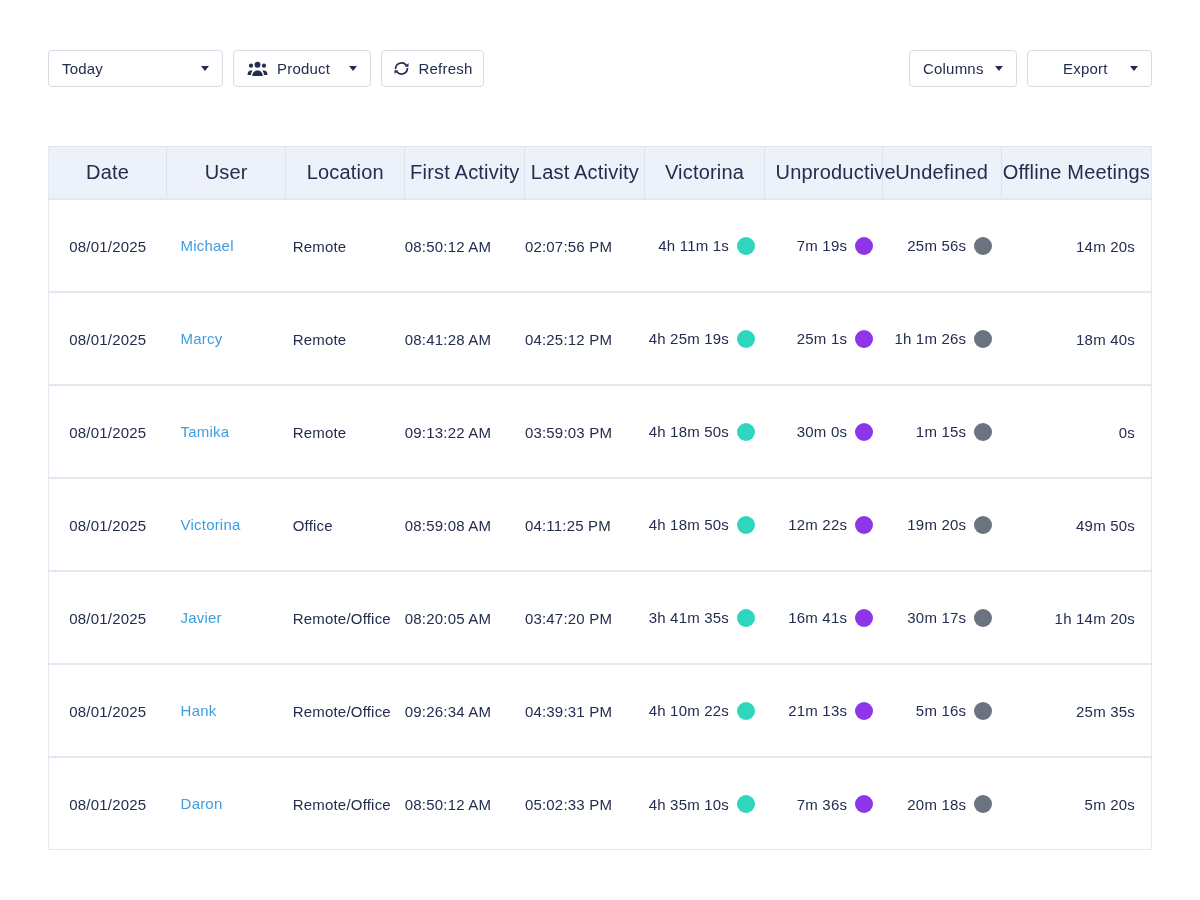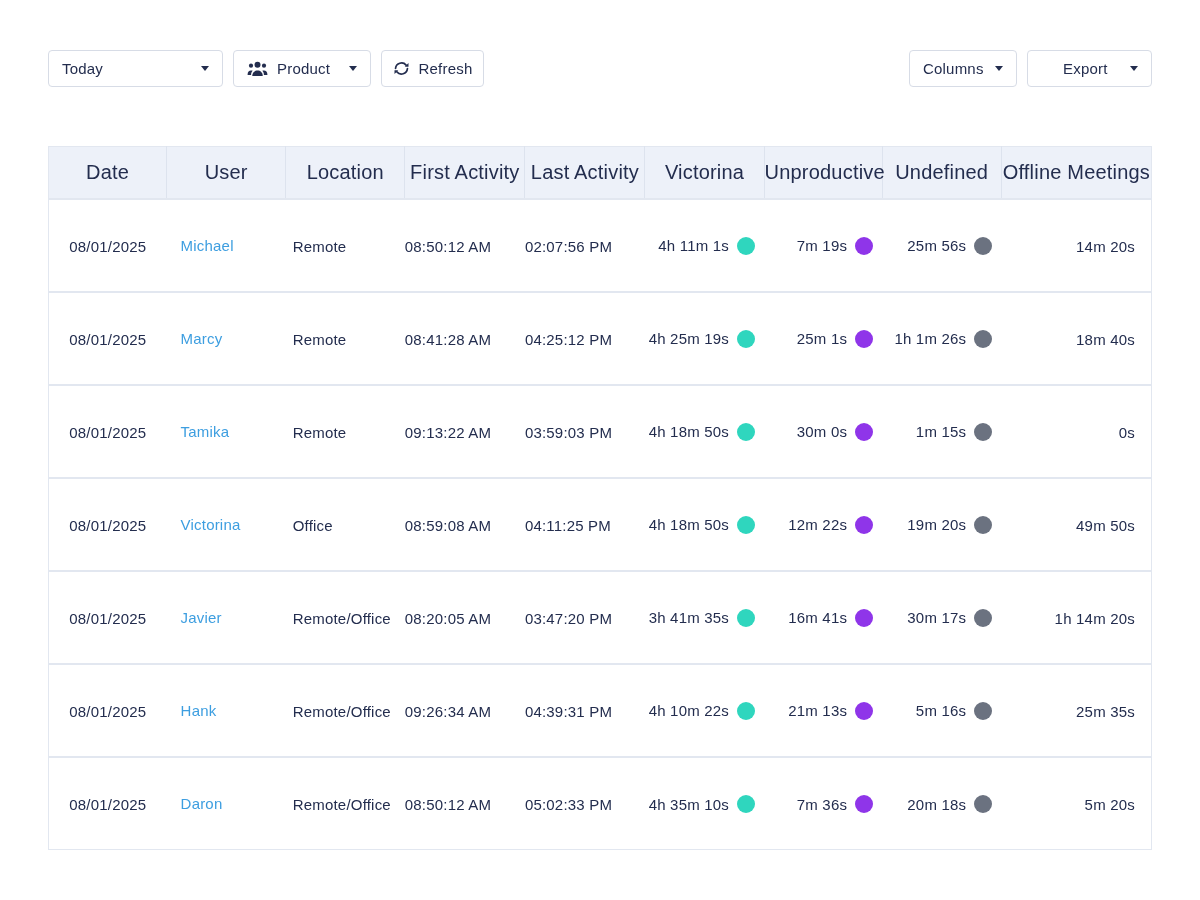--- a/index.html
+++ b/index.html
@@ -52,21 +52,21 @@
   table.grid{
     width:1104px;table-layout:fixed;border-collapse:collapse;
     border:1px solid var(--border);
   }
   .grid th:nth-child(1),.grid td:nth-child(1){width:118px;}
   .grid th:nth-child(2),.grid td:nth-child(2){width:119px;}
   .grid th:nth-child(3),.grid td:nth-child(3){width:119px;text-align:center;}
   .grid th:nth-child(4),.grid td:nth-child(4){width:120px;}
   .grid th:nth-child(5),.grid td:nth-child(5){width:120px;}
   .grid th:nth-child(6),.grid td:nth-child(6){width:119px;}
-  .grid th:nth-child(7),.grid td:nth-child(7){width:118px;}
+  .grid th:nth-child(7),.grid td:nth-child(7){width:118px;padding-left:11px;}
   .grid th:nth-child(8),.grid td:nth-child(8){width:119px;}
   .grid th:nth-child(9),.grid td:nth-child(9){width:150px;margin-left:45px;}
 
   .grid thead tr{background:var(--header-bg);}
   .grid thead th{
     height:52px;font-weight:500;font-size:20px;
     text-align:center;vertical-align:middle;
     color:var(--text);
   }
   .grid thead th + th{border-left:1px solid #dde3ee;}

